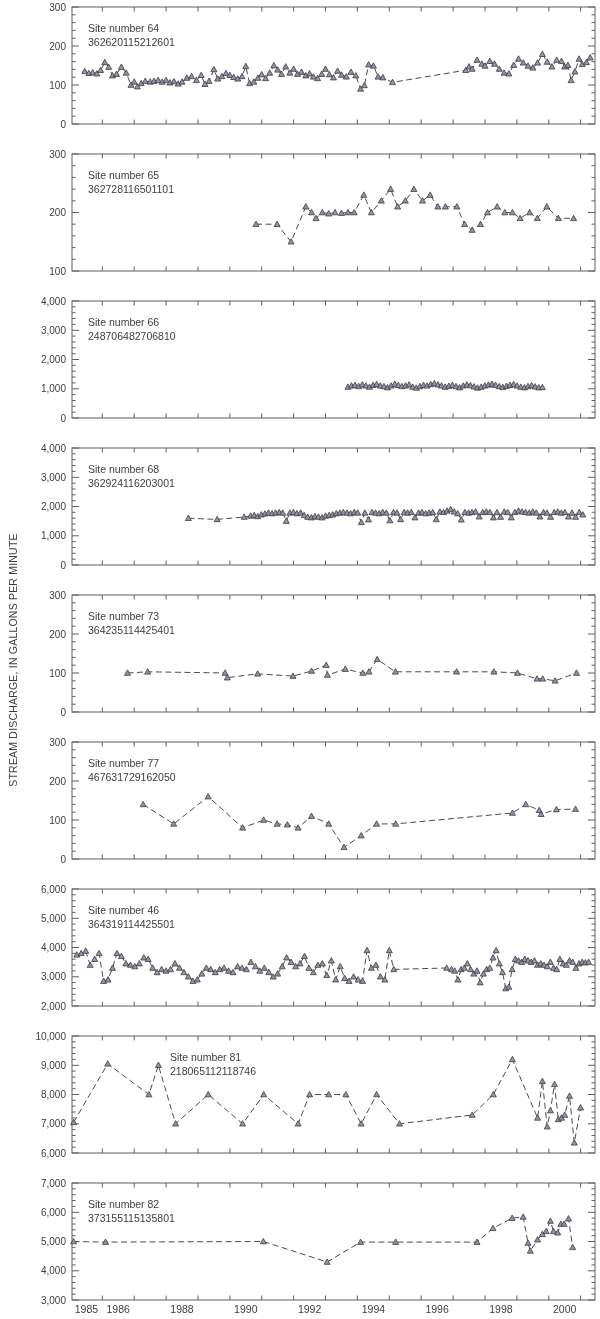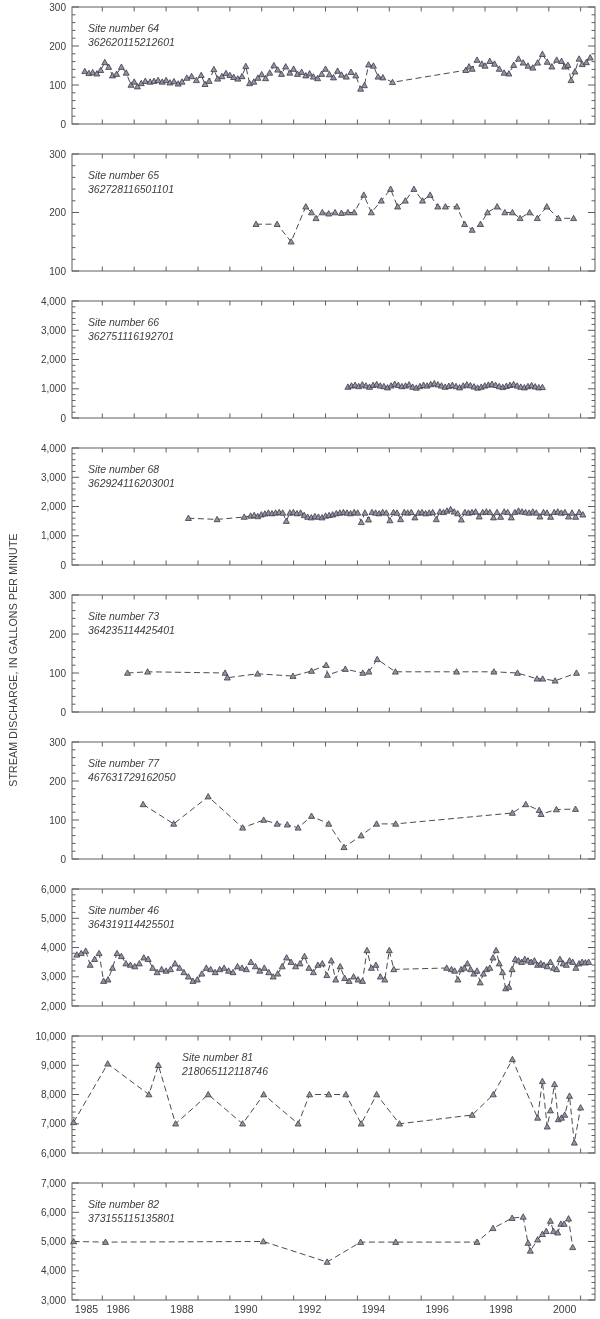--- a/index.html
+++ b/index.html
@@ -5,22 +5,22 @@
   html,body{margin:0;padding:0;background:#fff;}
   .wrapper{position:relative;width:600px;height:1319px;background:#ffffff;
            font-family:"Liberation Sans",sans-serif;overflow:hidden;}
   .ylabel{position:absolute;top:660px;left:13px;
           transform:translate(-50%,-50%) rotate(-90deg);
           font-size:10.5px;color:#3d3d3d;white-space:nowrap;letter-spacing:.2px;}
   .panel{position:relative;width:600px;height:147px;}
   .panel.last{height:143px;}
   .panel svg{display:block;}
   .site-label{position:absolute;top:21px;left:88px;font-size:10.5px;
-              line-height:14px;color:#3d3d3d;font-style:italic;}
-  .site-label.indent{left:182px;}
+              line-height:14px;color:#3d3d3d;}
+  .site-label.indent{left:170px;}
   .box{fill:none;stroke:#5f5f5f;stroke-width:1;}
   .tick{stroke:#5f5f5f;stroke-width:1;}
   .line{fill:none;stroke:#4b4b4f;stroke-width:1;stroke-dasharray:6 3.5;}
   .mk{fill:#9193a6;stroke:#3c3c44;stroke-width:.8;}
   svg text{font-family:"Liberation Sans",sans-serif;font-size:10px;fill:#3d3d3d;}
   svg text.xlab{font-size:10.5px;}
 </style>
 </head>
 <body>
 
@@ -449,21 +449,21 @@
         <path class="mk" d="M520.8 89.9 L523.8 95.3 L517.8 95.3 Z"></path>
         <path class="mk" d="M524.4 90.5 L527.4 95.9 L521.4 95.9 Z"></path>
         <path class="mk" d="M528.0 89.3 L531.0 94.7 L525.0 94.7 Z"></path>
         <path class="mk" d="M531.6 88.4 L534.6 93.8 L528.6 93.8 Z"></path>
         <path class="mk" d="M535.2 89.6 L538.2 95.0 L532.2 95.0 Z"></path>
         <path class="mk" d="M538.8 90.5 L541.8 95.9 L535.8 95.9 Z"></path>
         <path class="mk" d="M542.4 90.2 L545.4 95.6 L539.4 95.6 Z"></path>
       </svg>
     <div class="site-label">
       <div>Site number 66</div>
-      <div>362751116192701</div>
+      <div>248706482706810</div>
     </div>
   </div>
 
   <div class="panel">
     <svg class="plot" width="600" height="147">
         <rect class="box" x="72" y="7" width="523" height="117"></rect>
         <line class="tick" x1="72" y1="124.0" x2="79" y2="124.0"></line>
         <line class="tick" x1="595" y1="124.0" x2="588" y2="124.0"></line>
         <text x="66" y="127.5" text-anchor="end">0</text>
         <line class="tick" x1="72" y1="118.2" x2="75.5" y2="118.2"></line>

